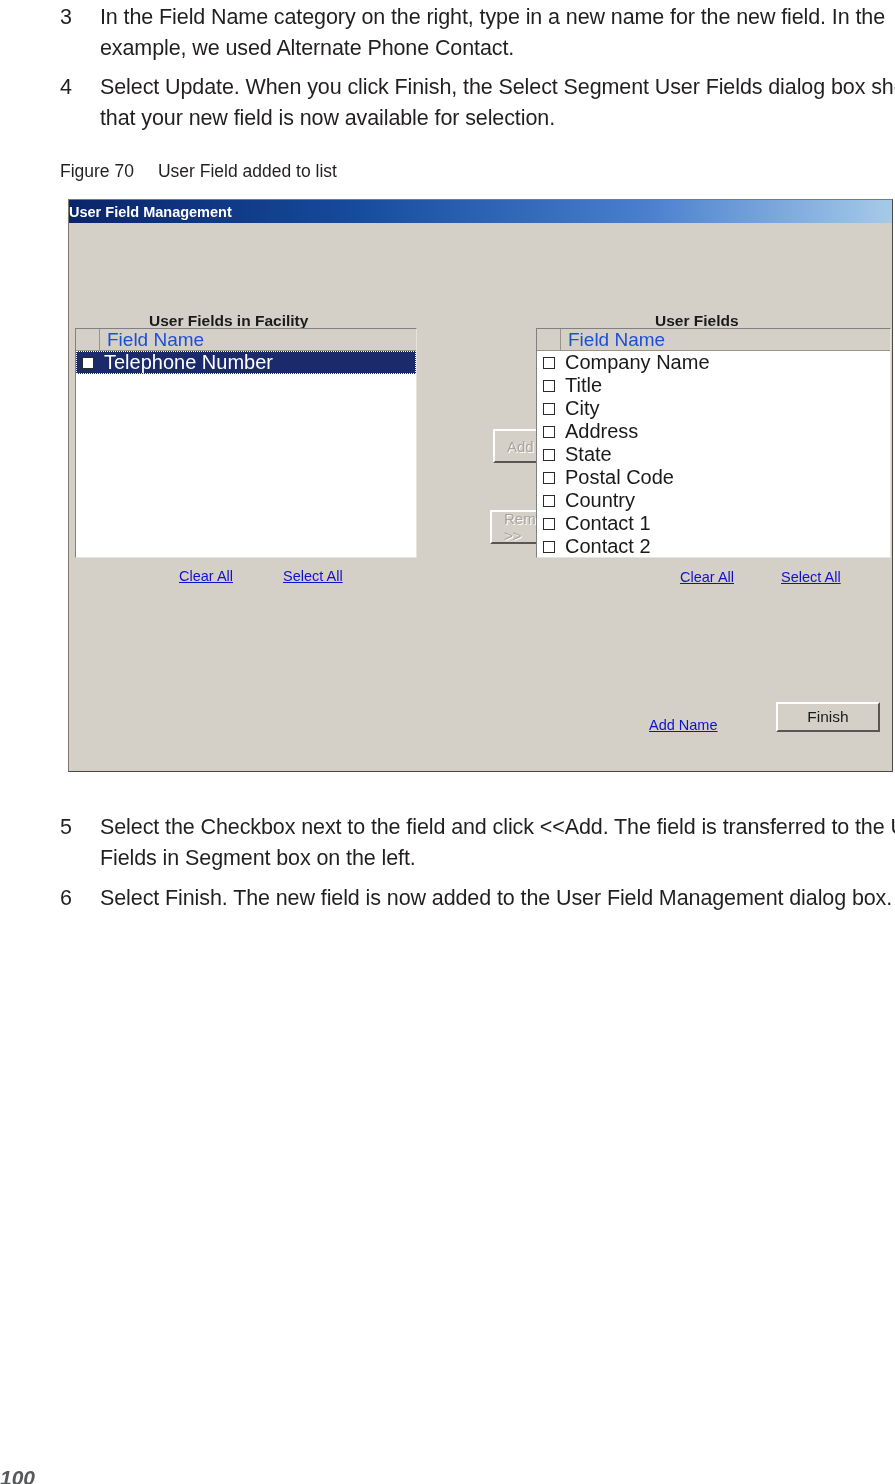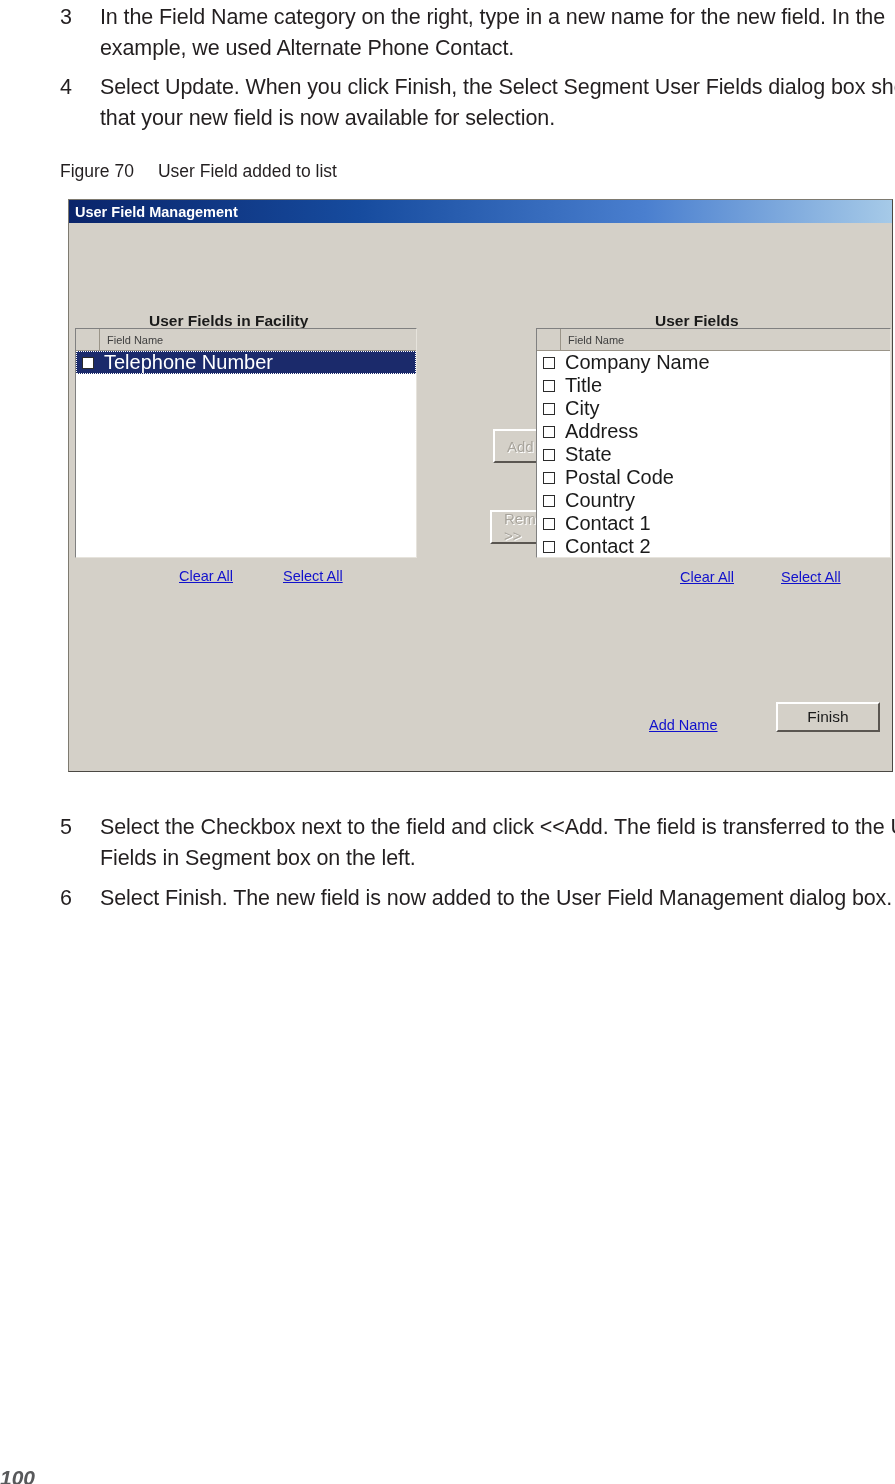--- a/index.html
+++ b/index.html
@@ -69,21 +69,20 @@
 
   .titlebar {
     position: absolute;
     left: 0; top: 0;
     width: 100%;
     height: 23px;
     background: linear-gradient(to right, #0a246a 0%, #164b9e 35%, #4a7fcf 70%, #a6cae8 100%);
     display: flex;
     align-items: center;
     box-sizing: border-box;
-    padding-left: 6px;
   }
   .titlebar-text {
     color: #ffffff;
     font-size: 14.5px;
     font-weight: bold;
     font-family: "Liberation Sans Narrow", "Liberation Sans", sans-serif;
     letter-spacing: 0px;
   }
 
   .header-white {
@@ -148,22 +147,22 @@
   .lb-header .cb-col {
     width: 24px;
     border-right: 1px solid #9a9488;
     box-sizing: border-box;
   }
   .lb-header .name-col {
     flex: 1;
     display: flex;
     align-items: center;
     padding-left: 7px;
-    font-size: 11px;
-    color: #404040;
+    font-size: 19px;
+    color: #1d4ed8;
     box-sizing: border-box;
   }
 
   .lb-row {
     display: flex;
     align-items: center;
     height: 23px;
     box-sizing: border-box;
   }
   .lb-row .cb-col {

